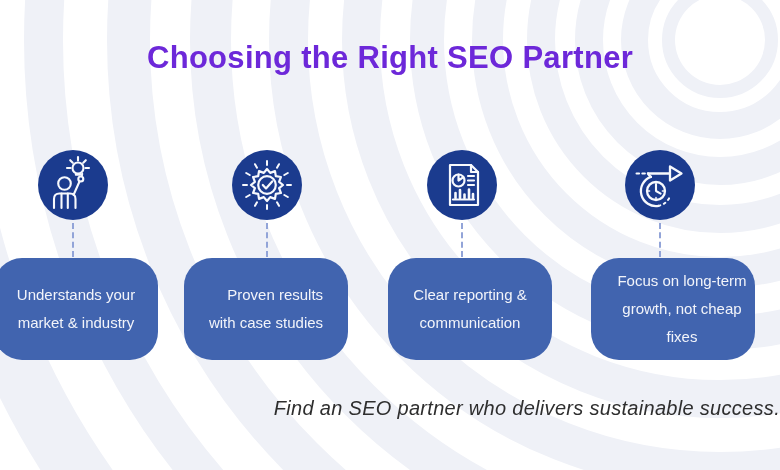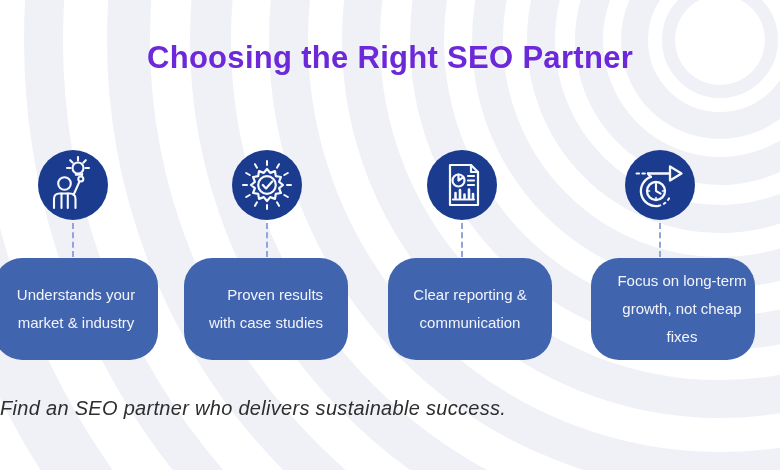--- a/index.html
+++ b/index.html
@@ -24,21 +24,21 @@
   }
   .card{
     position:absolute;top:258px;width:164px;height:102px;
     background:#4164AF;border-radius:28px;
     display:flex;align-items:center;justify-content:center;
     text-align:center;color:#F2F4FA;font-size:15px;line-height:1.85;
     white-space:pre-line;padding:0 6px;box-sizing:border-box;
   }
   .tagline{
     position:absolute;top:397px;left:0;width:100%;
-    text-align:left;font-style:italic;font-size:20px;color:#2E2E2E;
+    text-align:right;font-style:italic;font-size:20px;color:#2E2E2E;
     letter-spacing:.3px;
   }
   .ic{fill:none;stroke:#F7F9FD;stroke-linecap:round;stroke-linejoin:round;}
 </style>
 </head>
 <body>
 
 <div class="canvas">
 
   <svg class="bg" viewBox="0 0 780 470" aria-hidden="true">

